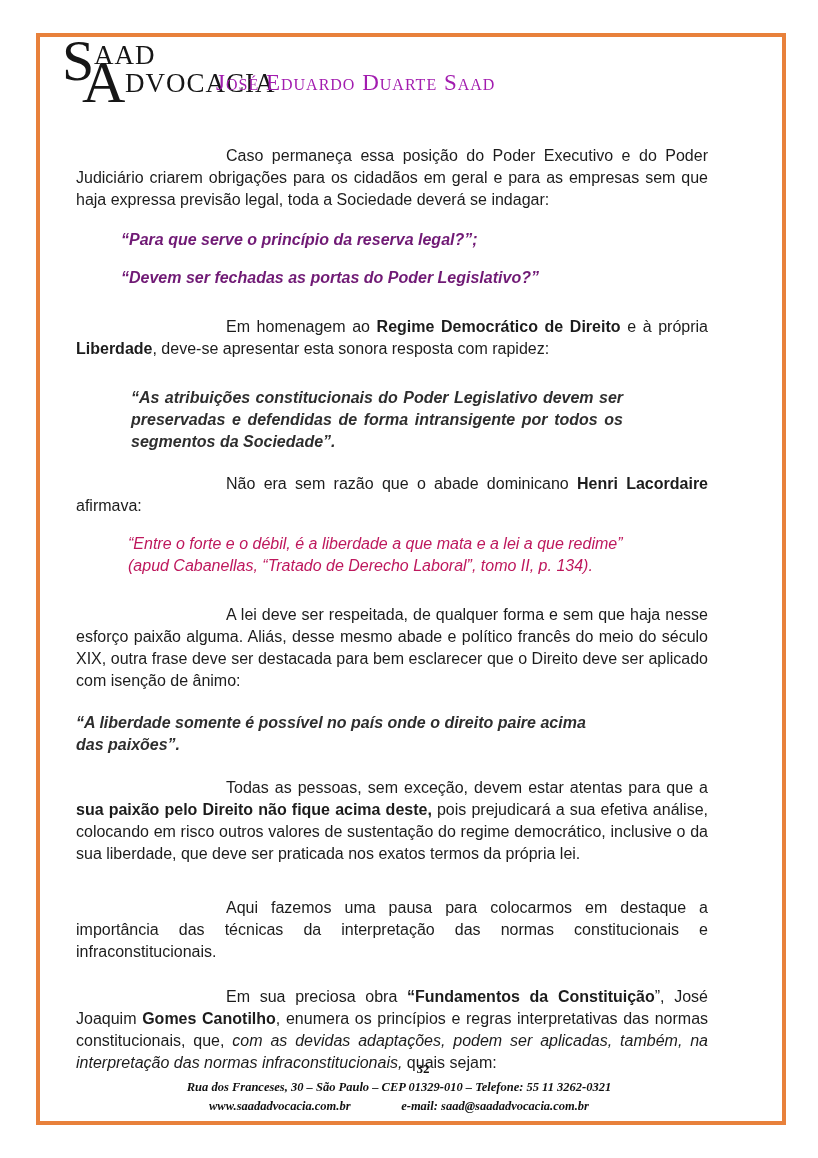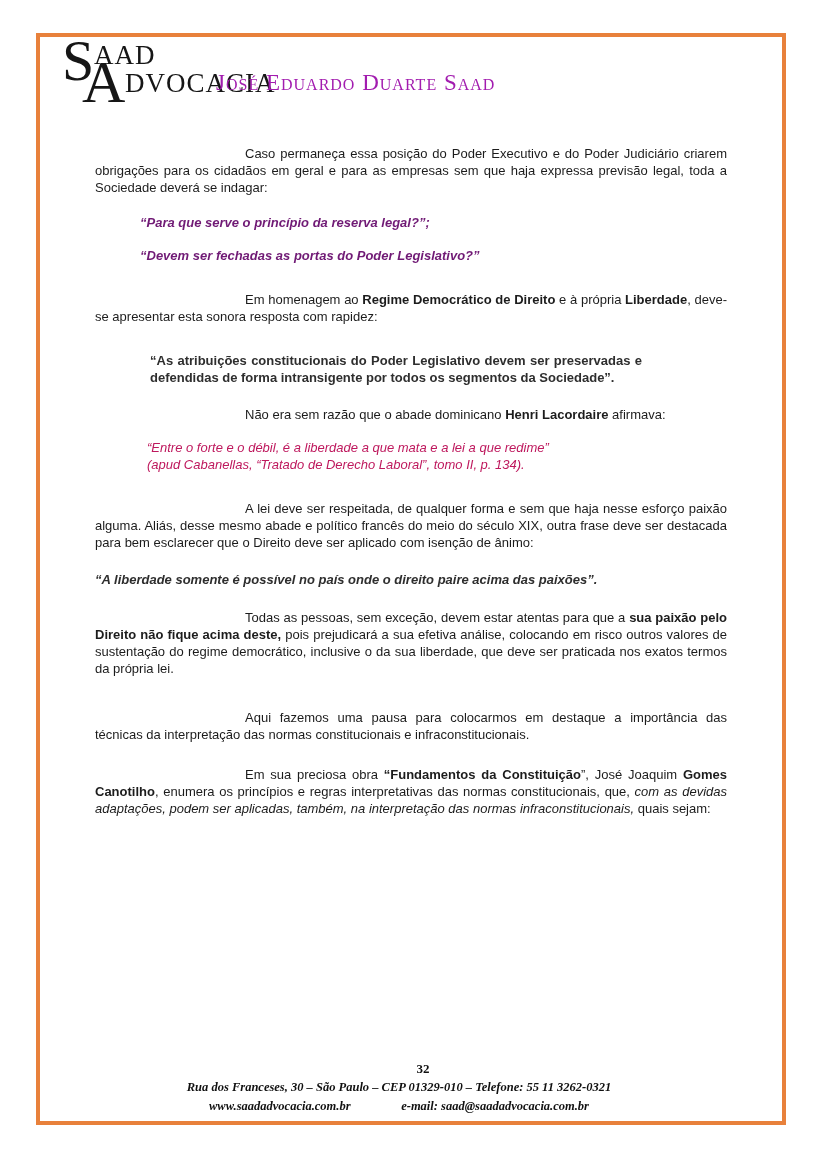--- a/index.html
+++ b/index.html
@@ -42,33 +42,33 @@
     font-size:27px; line-height:1; letter-spacing:1px; font-weight:500;
   }
   .logo .firm-name {
     position:absolute; left:156px; top:33px;
     font-size:23px; line-height:1.2;
     font-variant:small-caps; letter-spacing:1px;
     color:#a21caf; white-space:nowrap;
   }
   
   .content {
-    position:absolute; left:95px; top:145px; width:632px;
-    font-size:13px; line-height:17px;
+    position:absolute; left:76px; top:145px; width:632px;
+    font-size:16px; line-height:22px;
   }
   .para {
     text-align:justify;
     text-indent:150px;
   }
   .quote {
     font-weight:bold; font-style:italic; color:#701a75;
     margin-left:45px;
   }
   .bq-just {
-    font-weight:bold; color:#2e2e2e;
+    font-weight:bold; font-style:italic; color:#2e2e2e;
     margin-left:55px; margin-right:85px;
     text-align:justify;
   }
   .bq-left {
     font-weight:normal; font-style:italic; color:#be185d;
     margin-left:52px;
   }
   .bq-narrow {
     font-weight:bold; font-style:italic; color:#2e2e2e;
     margin-right:100px;

